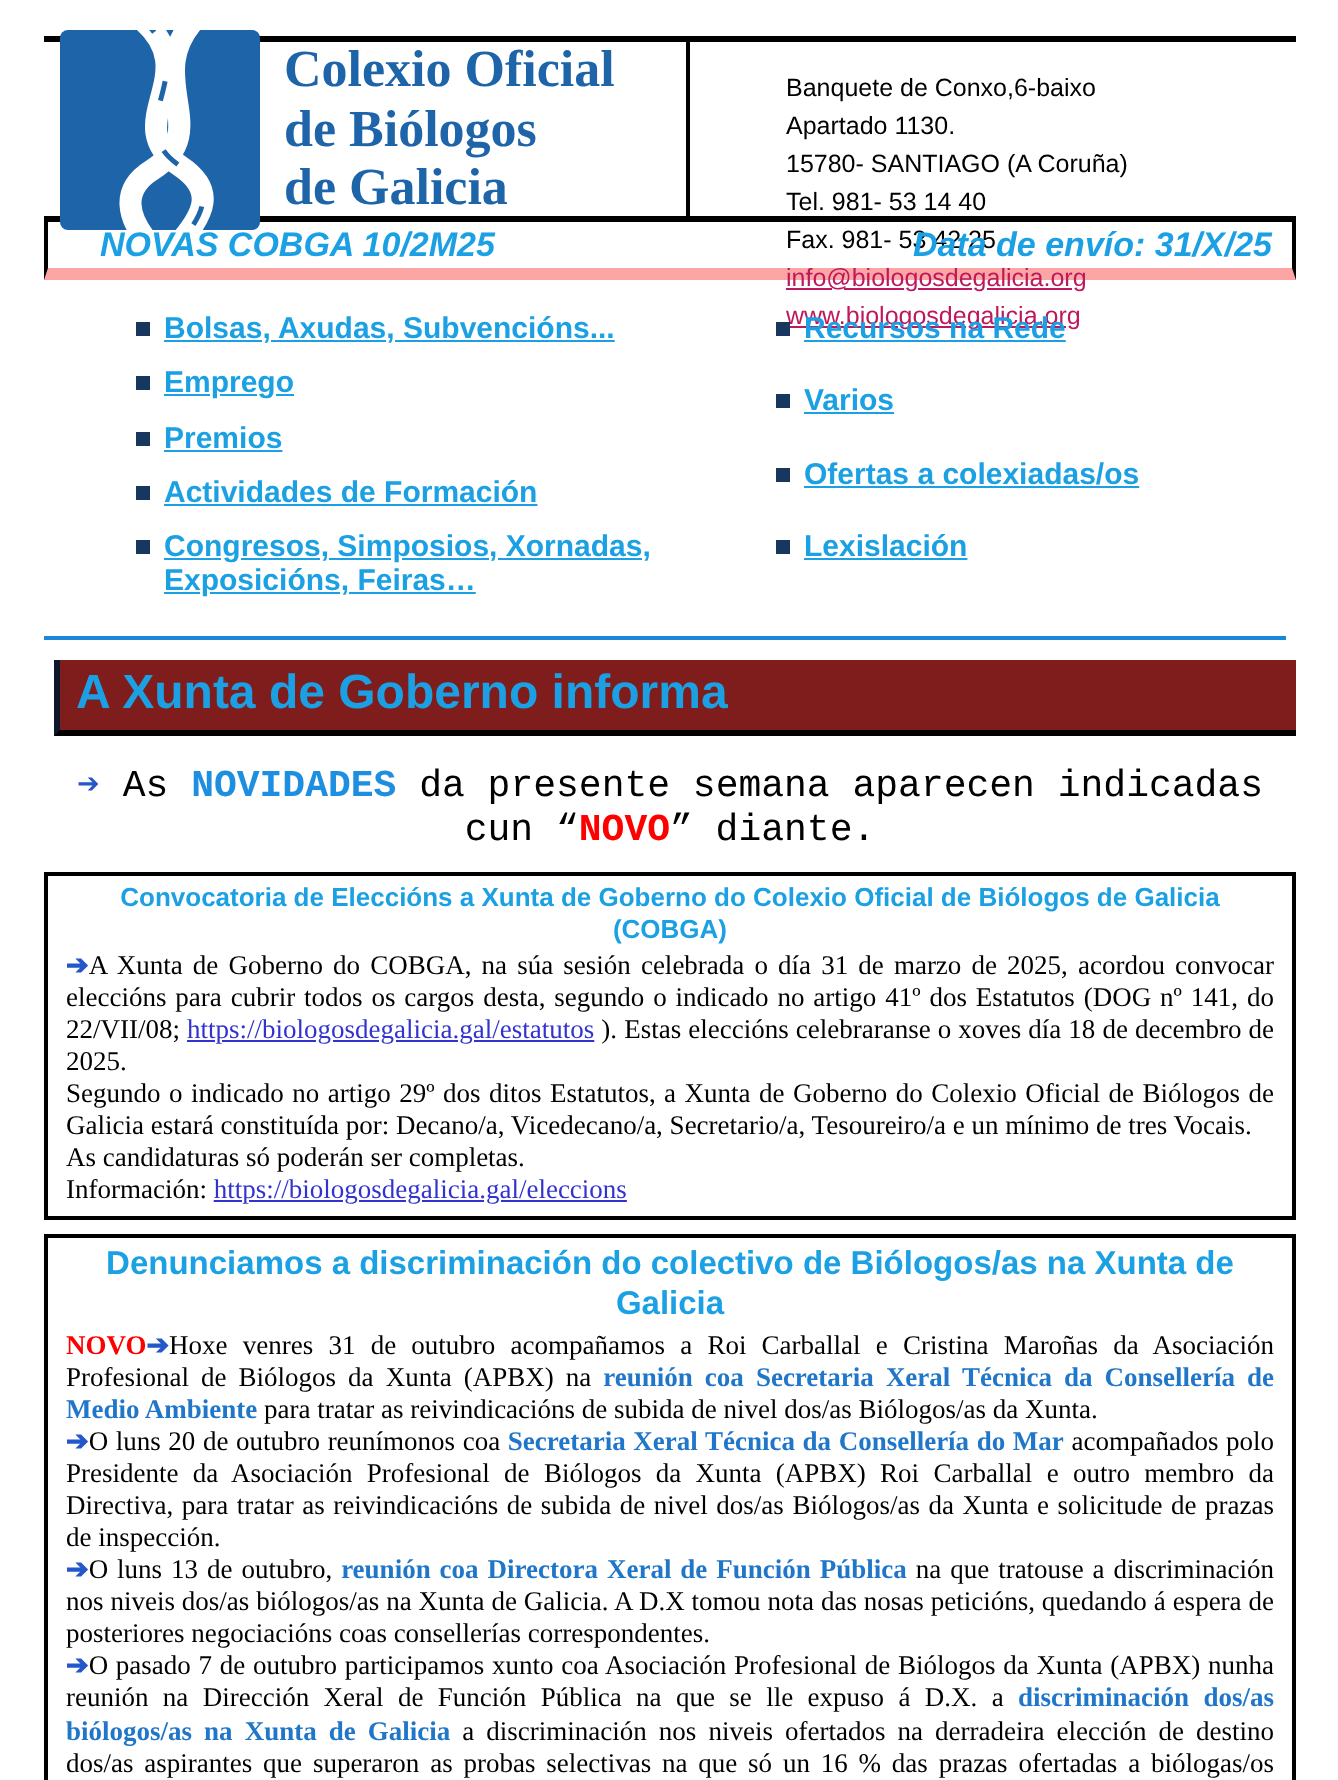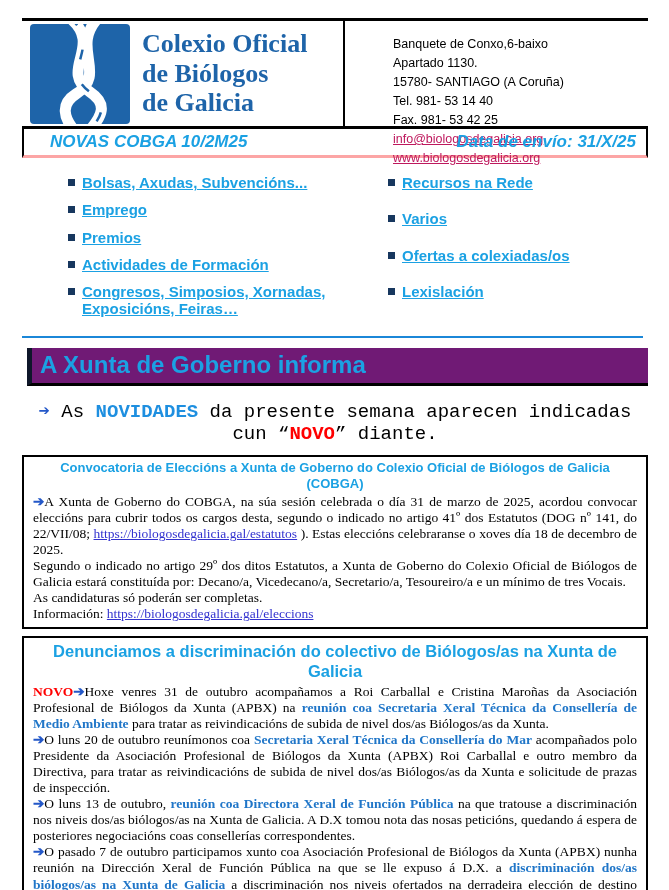--- a/index.html
+++ b/index.html
@@ -7,59 +7,59 @@
   body {
     width:669px; height:890px; overflow:hidden;
     font-family:"Liberation Sans", sans-serif;
     color:#000;
   }
   .page { width:669px; padding:18px 21px 0 22px; }
 
   
   .header-box {
     border-top:3px solid #000; border-bottom:3px solid #000;
-    display:flex; align-items:stretch; height:111px;
+    display:flex; align-items:stretch; height:93px;
   }
   .header-left {
     width:323px; display:flex; align-items:center;
     border-right:2px solid #000; padding:5px 0 5px 8px;
   }
   .logo-sq { width:100px; height:100px; flex:0 0 auto; }
   .org-name {
     font-family:"Liberation Serif", serif; font-weight:bold;
     color:#1E64A9; font-size:26px; line-height:1.15; padding-left:12px;
   }
   .header-right { flex:1; padding:14px 0 0 48px; font-size:12.5px; line-height:1.52; }
   .contact-link { color:#be185d; text-decoration:underline; display:block; }
 
   
   .issue-bar {
-    border-left:2px solid #000; border-right:2px solid #000; border-bottom:3px solid #fca5a5;
+    border-left:2px solid #000; border-right:2px solid #000; border-bottom:6px solid #fca5a5;
     display:flex; justify-content:space-between; align-items:center;
     padding:4px 10px 4px 26px; height:29px;
   }
   .issue-bar span { font-style:italic; font-weight:bold; font-size:17px; color:#1BA1E3; }
 
   
   .toc { display:flex; padding:16px 0 6px 46px; }
   .toc-col-left { width:320px; }
   .toc-col-right { flex:1; }
   .toc-item { display:flex; align-items:flex-start; margin-bottom:10px; }
   .toc-col-right .toc-item { margin-bottom:19px; }
   .sq { width:7px; height:7px; background:#17375E; margin:5px 7px 0 0; flex:0 0 auto; }
   .toc-label {
     color:#1BA1E3; font-weight:bold; font-size:15px; line-height:1.15;
     text-decoration:underline; max-width:250px; display:inline-block;
   }
   .thin-rule { height:2px; background:#1B87D8; width:621px; margin-top:2px; }
 
   
   .section-bar {
-    margin:10px 0 0 5px; background:#701a75;
-    border-bottom:3px solid #000; border-left:5px solid #0f172a;
+    margin:10px 0 0 5px; background:#7f1d1d;
+    border-bottom:3px solid #000; border-left:3px solid #0f172a;
     padding:2px 0 3px 8px;
   }
   .section-bar h1 { color:#1BA1E3; font-size:24px; font-weight:bold; line-height:1.25; }
 
   
   .notice {
     font-family:Liberation Mono, monospace; font-size:19px;
     text-align:center; margin:13px 0 10px 0;
   }
   .arrow { color:#2458C8; font-weight:bold; }

